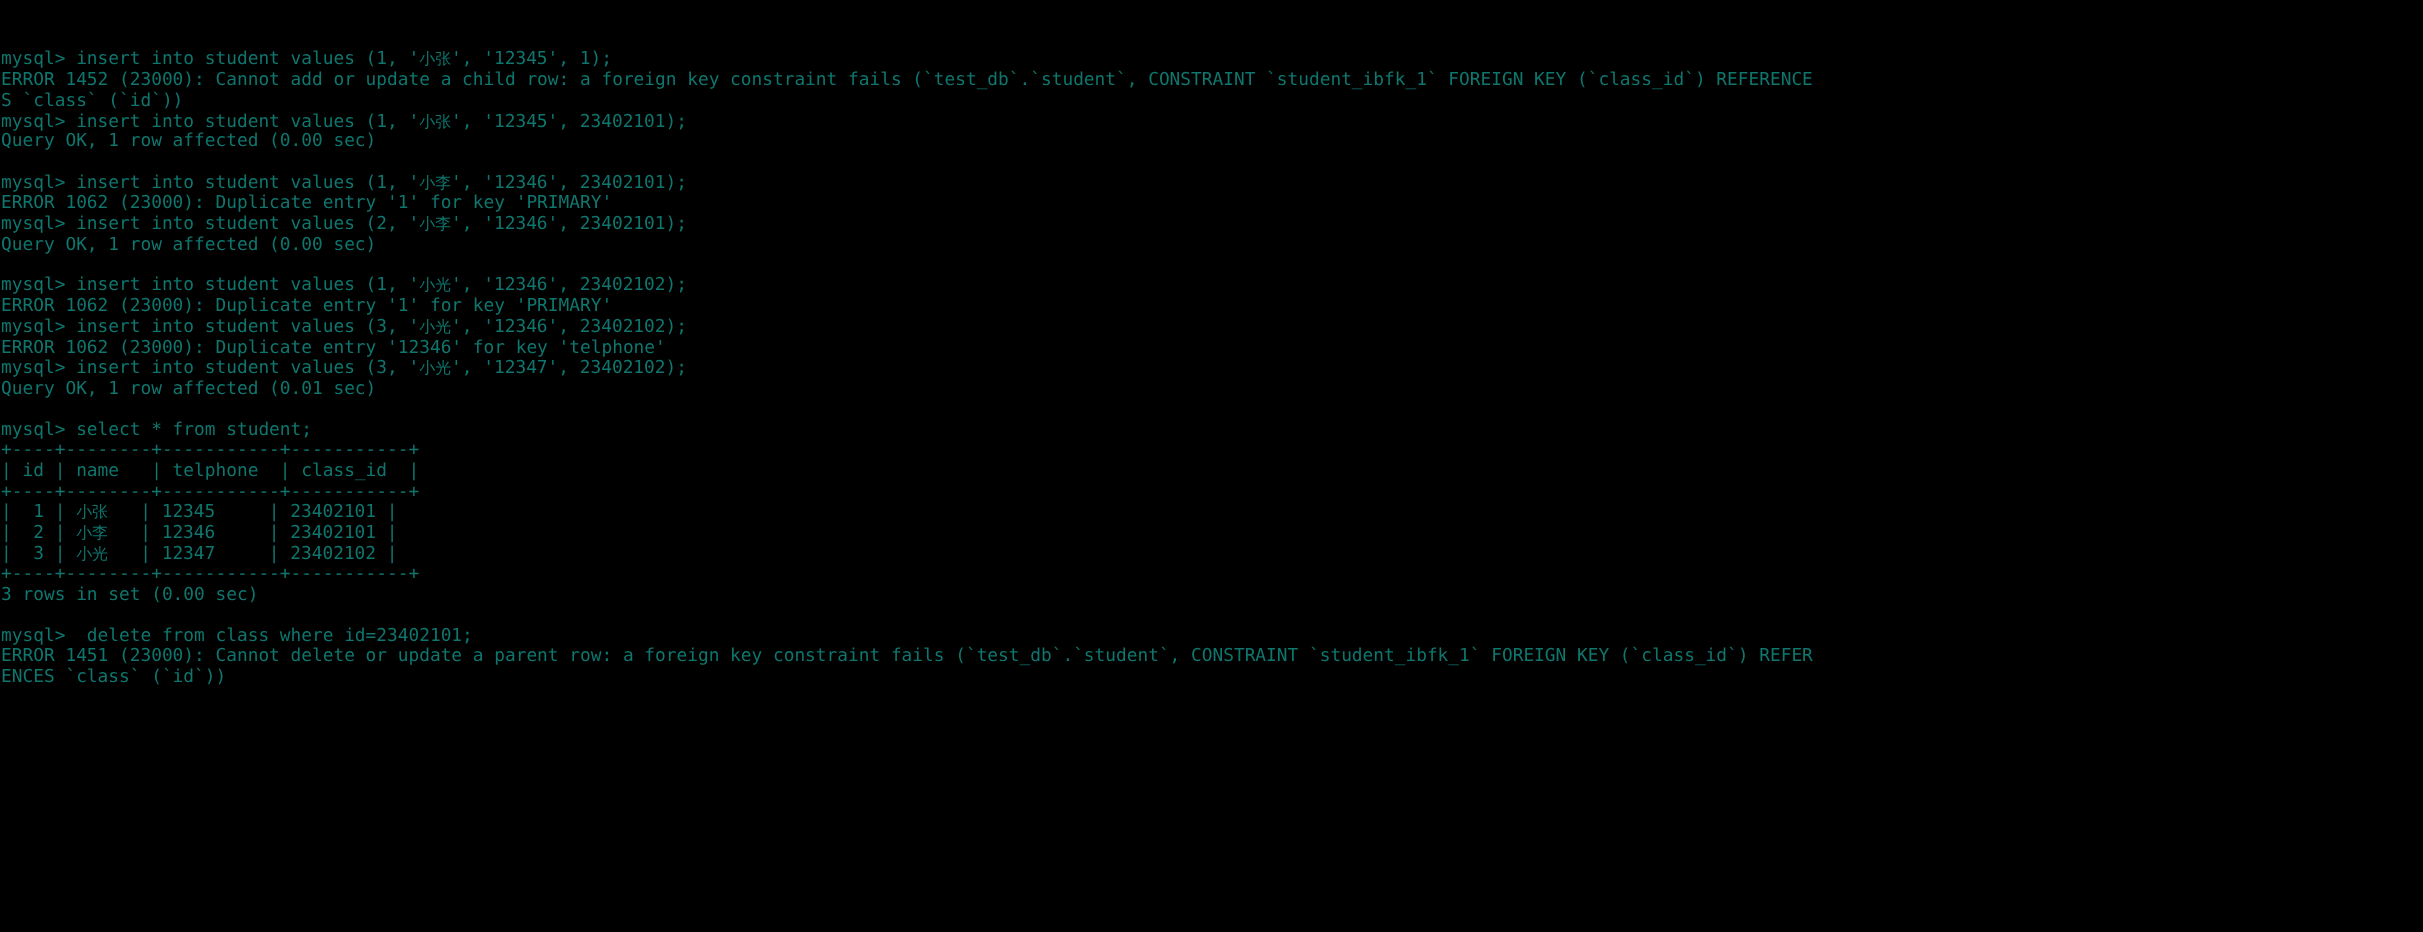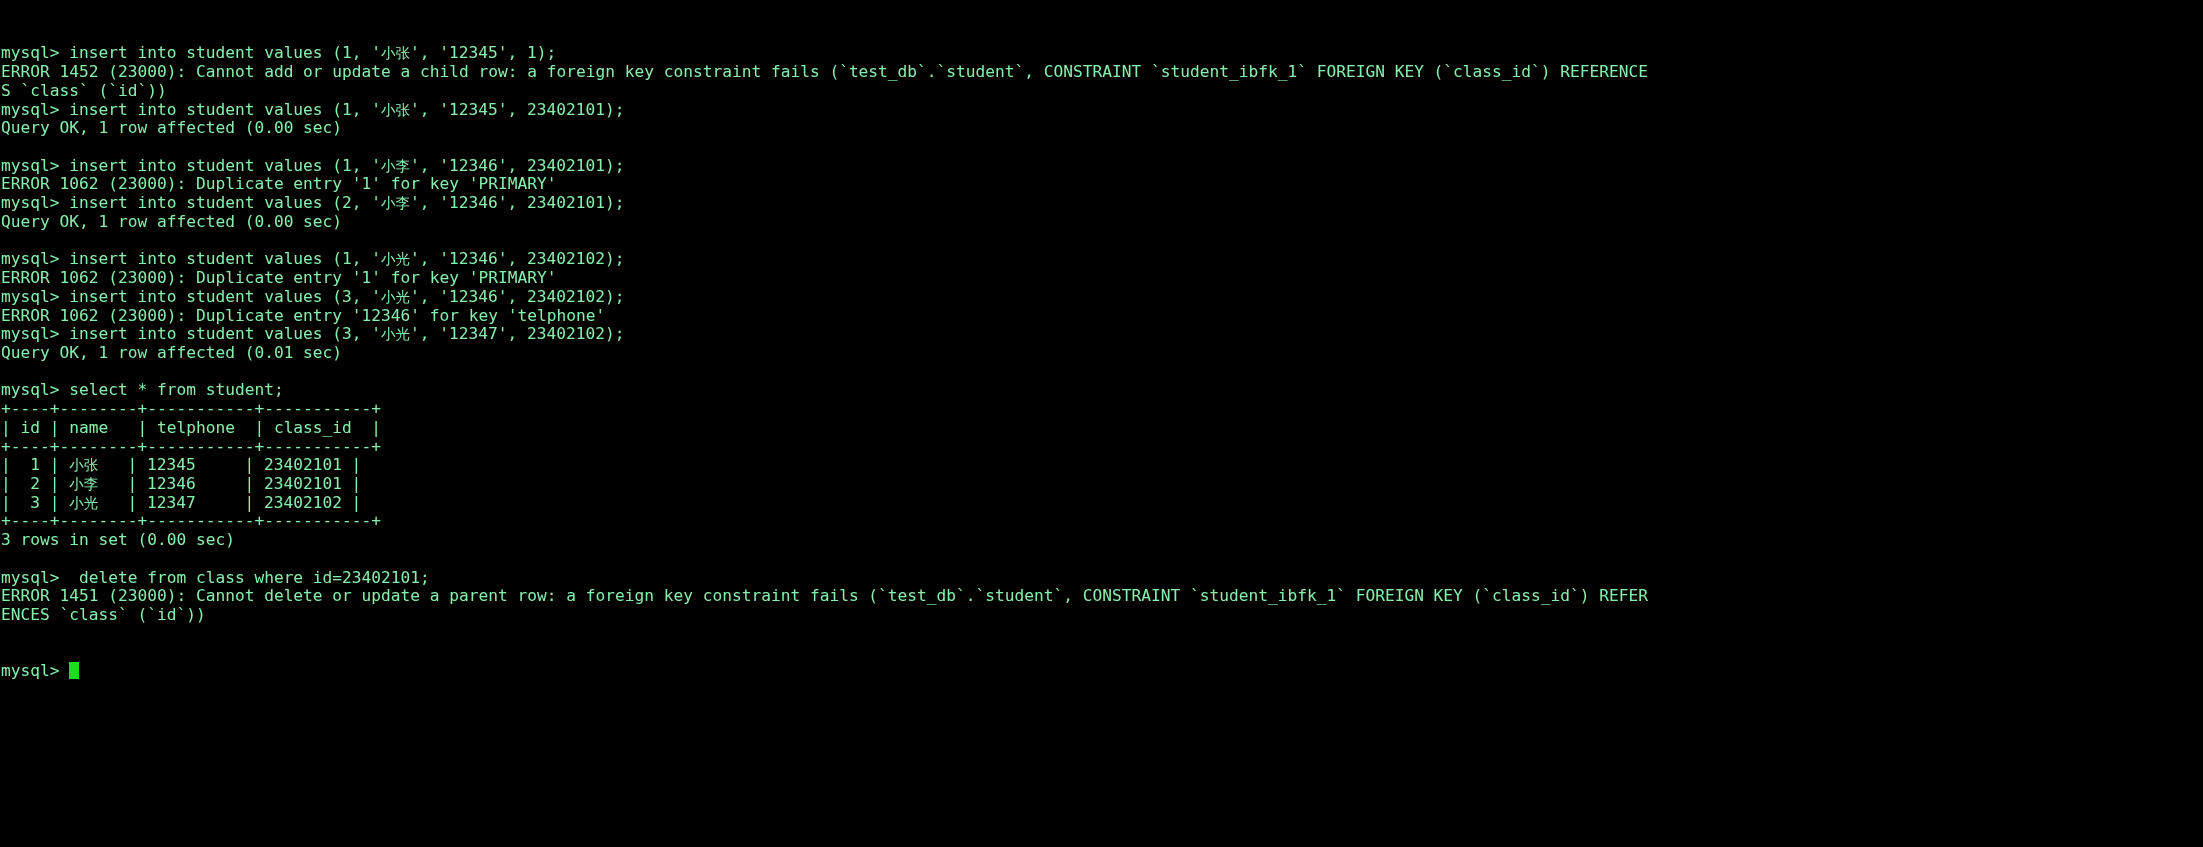--- a/index.html
+++ b/index.html
@@ -25,21 +25,21 @@
     letter-spacing: 0px;
     padding: 7px 0 0 1px;
     box-sizing: border-box;
     white-space: pre;
     overflow: hidden;
   }
   .line {
     display: block;
     height: 18.72px;
     white-space: pre;
-    color: #86efac;
+    color: #0f766e;
   }
   .line.blank {
     height: 18.72px;
   }
   .cursor {
     display: inline-block;
     width: 9.55px;
     height: 17px;
     background: #17e017;
     vertical-align: -3px;
@@ -47,14 +47,13 @@
   .cjk {
     font-family: "DejaVu Sans", "Liberation Sans", sans-serif;
     font-size: 14.5px;
   }
 </style>
 </head>
 <body>
 
 <div id="terminal">
   <div id="terminal-output"><div class="line">mysql&gt; insert into student values (1, '<span class="cjk">小张</span>', '12345', 1);</div><div class="line">ERROR 1452 (23000): Cannot add or update a child row: a foreign key constraint fails (`test_db`.`student`, CONSTRAINT `student_ibfk_1` FOREIGN KEY (`class_id`) REFERENCE</div><div class="line">S `class` (`id`))</div><div class="line">mysql&gt; insert into student values (1, '<span class="cjk">小张</span>', '12345', 23402101);</div><div class="line">Query OK, 1 row affected (0.00 sec)</div><div class="line blank">&nbsp;</div><div class="line">mysql&gt; insert into student values (1, '<span class="cjk">小李</span>', '12346', 23402101);</div><div class="line">ERROR 1062 (23000): Duplicate entry '1' for key 'PRIMARY'</div><div class="line">mysql&gt; insert into student values (2, '<span class="cjk">小李</span>', '12346', 23402101);</div><div class="line">Query OK, 1 row affected (0.00 sec)</div><div class="line blank">&nbsp;</div><div class="line">mysql&gt; insert into student values (1, '<span class="cjk">小光</span>', '12346', 23402102);</div><div class="line">ERROR 1062 (23000): Duplicate entry '1' for key 'PRIMARY'</div><div class="line">mysql&gt; insert into student values (3, '<span class="cjk">小光</span>', '12346', 23402102);</div><div class="line">ERROR 1062 (23000): Duplicate entry '12346' for key 'telphone'</div><div class="line">mysql&gt; insert into student values (3, '<span class="cjk">小光</span>', '12347', 23402102);</div><div class="line">Query OK, 1 row affected (0.01 sec)</div><div class="line blank">&nbsp;</div><div class="line">mysql&gt; select * from student;</div><div class="line">+----+--------+-----------+-----------+</div><div class="line">| id | name   | telphone  | class_id  |</div><div class="line">+----+--------+-----------+-----------+</div><div class="line">|  1 | <span class="cjk">小张</span>   | 12345     | 23402101 |</div><div class="line">|  2 | <span class="cjk">小李</span>   | 12346     | 23402101 |</div><div class="line">|  3 | <span class="cjk">小光</span>   | 12347     | 23402102 |</div><div class="line">+----+--------+-----------+-----------+</div><div class="line">3 rows in set (0.00 sec)</div><div class="line blank">&nbsp;</div><div class="line">mysql&gt;  delete from class where id=23402101;</div><div class="line">ERROR 1451 (23000): Cannot delete or update a parent row: a foreign key constraint fails (`test_db`.`student`, CONSTRAINT `student_ibfk_1` FOREIGN KEY (`class_id`) REFER</div><div class="line">ENCES `class` (`id`))</div></div>
-  <div class="line"><span>mysql&gt; </span><span class="cursor"></span></div>
 </div>
 
 </body></html>

